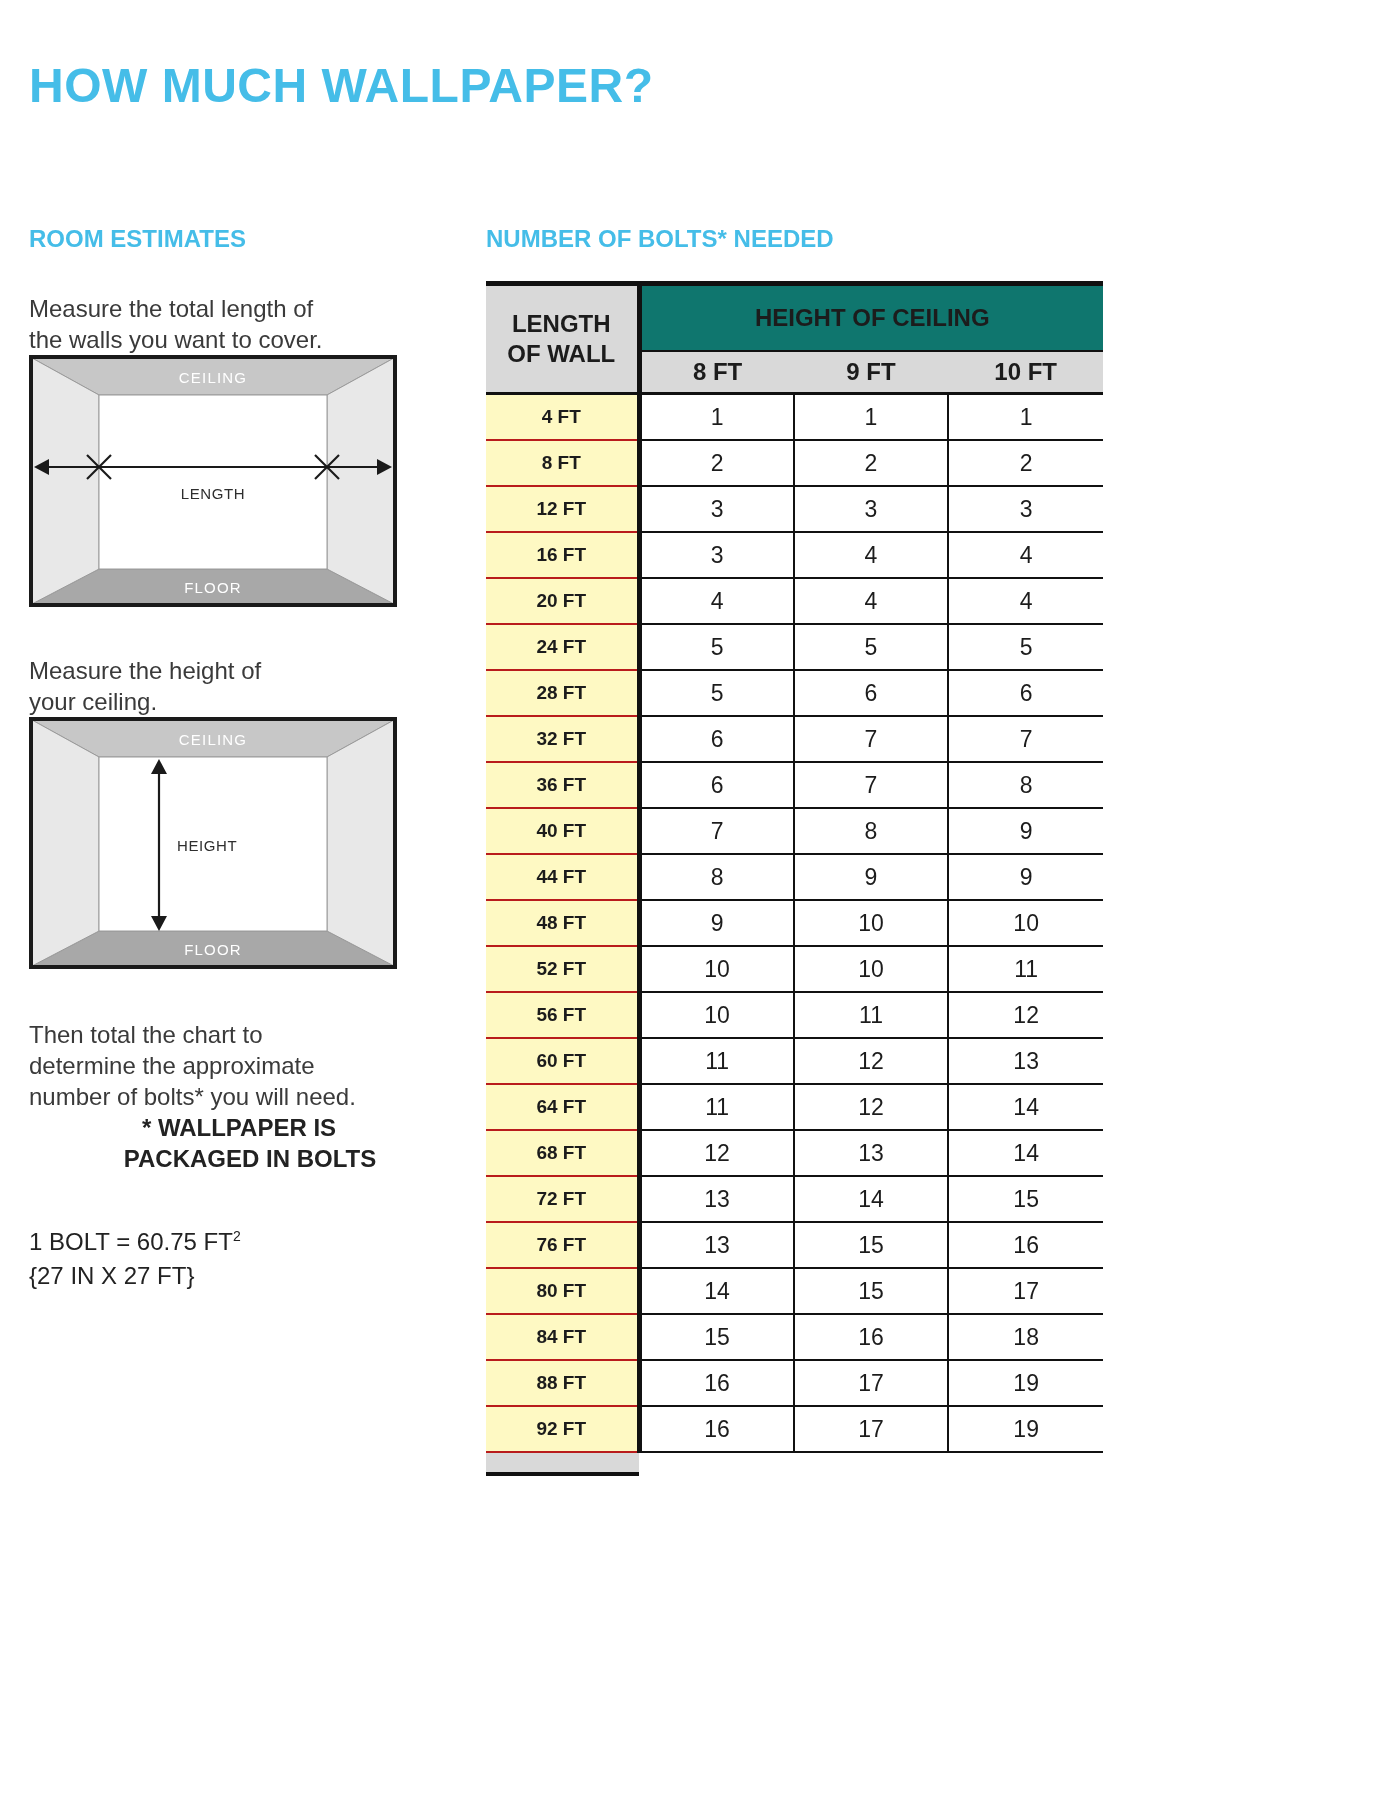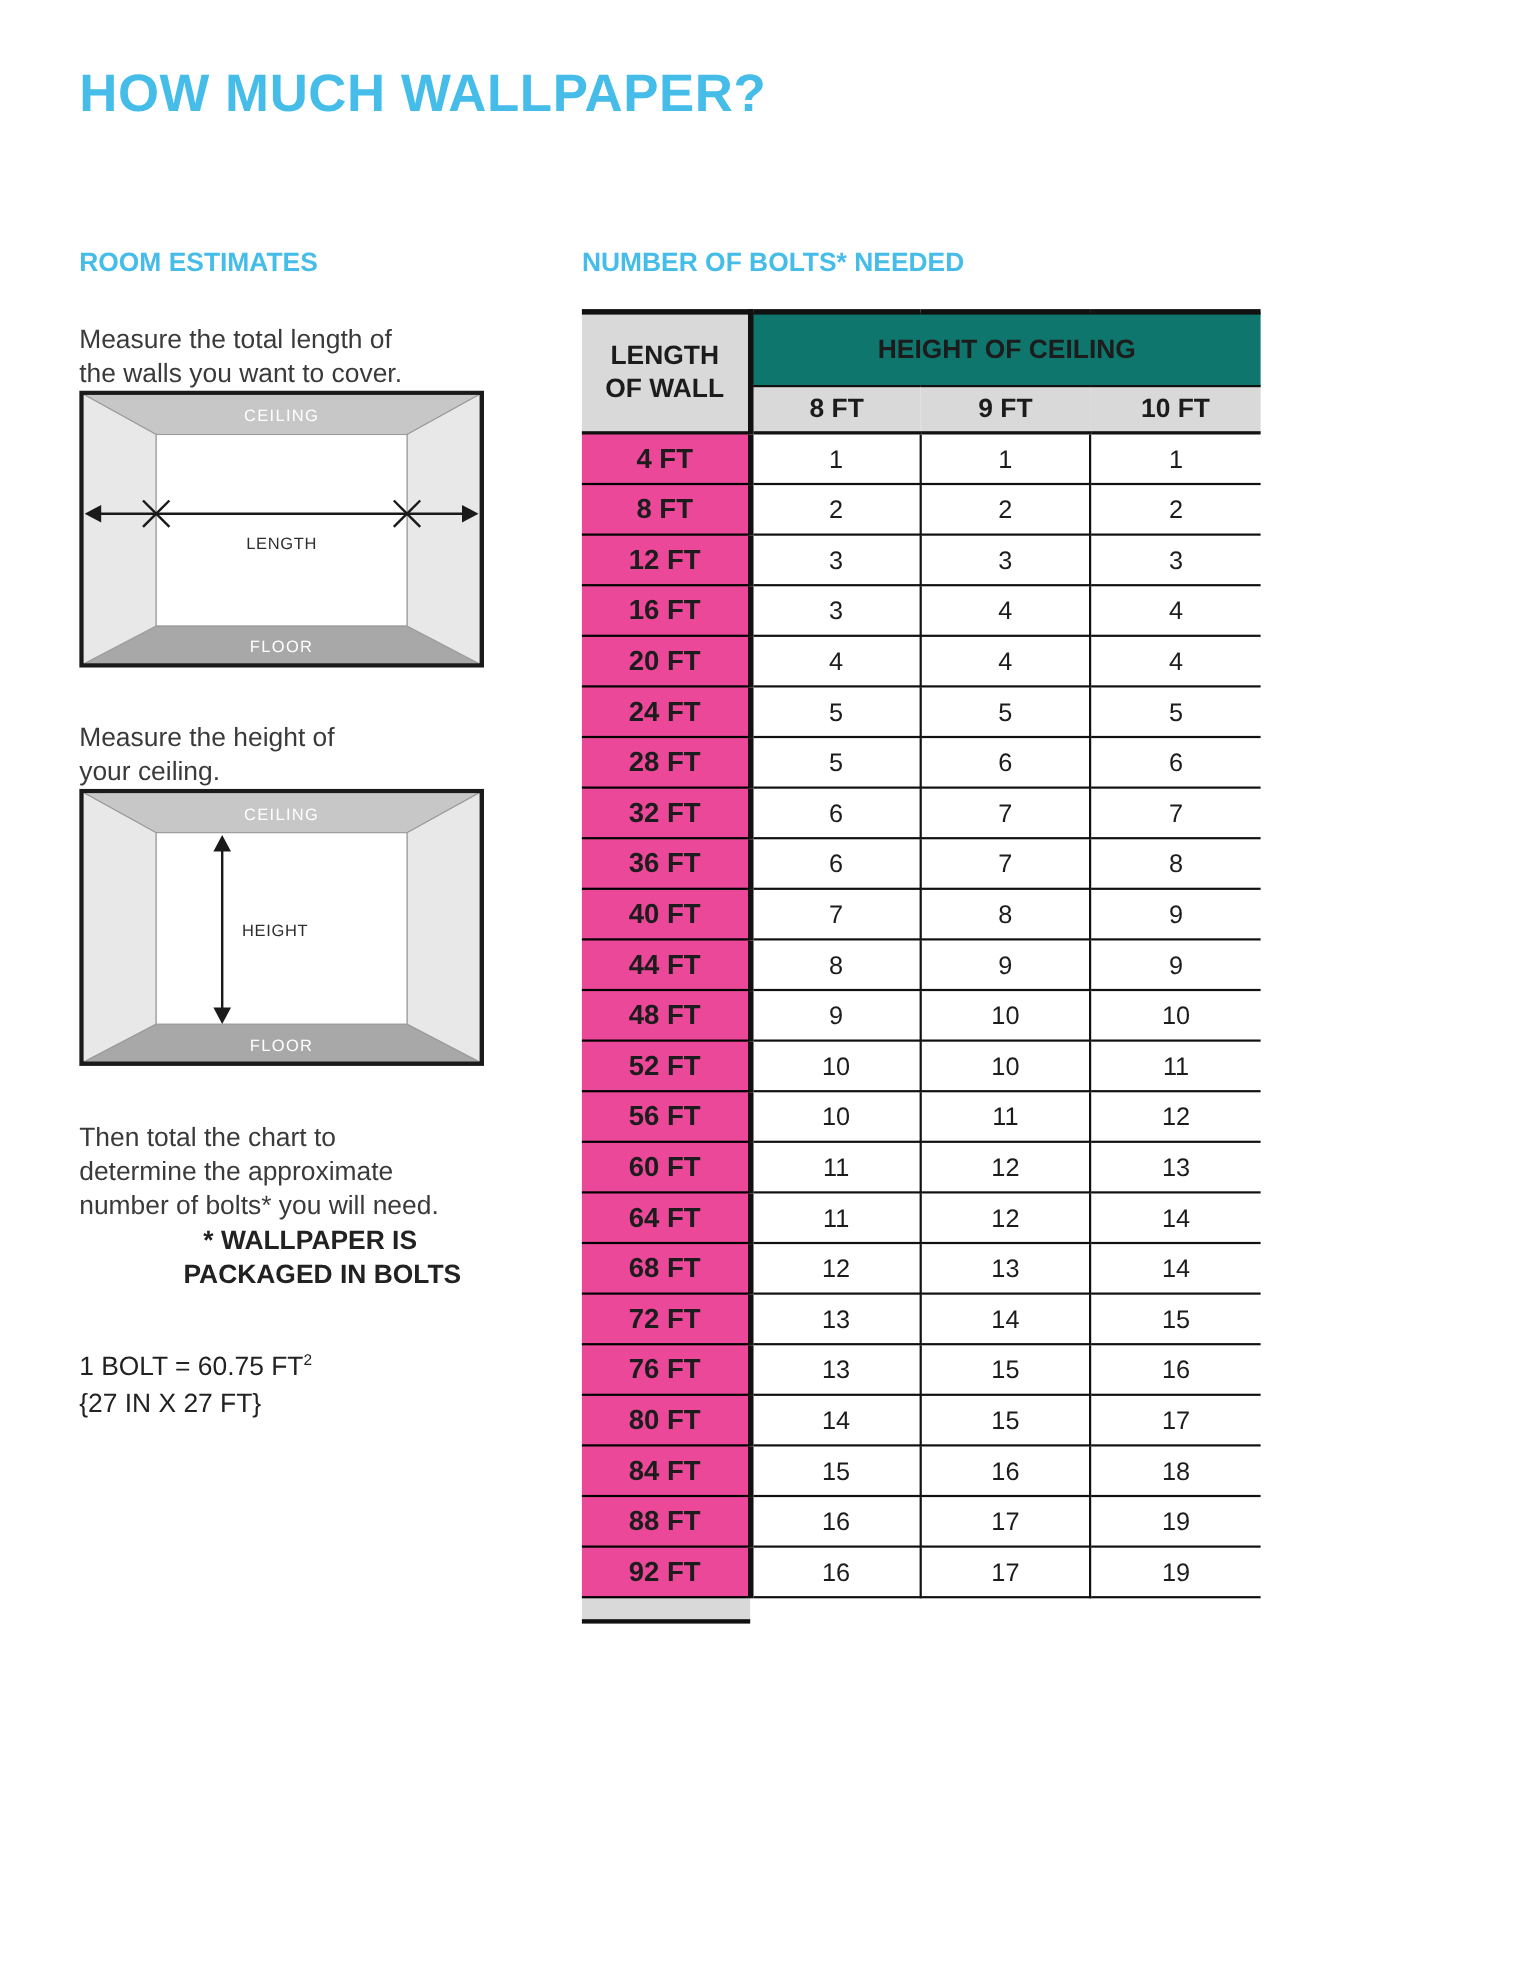--- a/index.html
+++ b/index.html
@@ -7,21 +7,21 @@
     padding: 0;
     background: #ffffff;
     font-family: "Liberation Sans", sans-serif;
   }
   .page {
     position: relative;
     width: 1391px;
     height: 1800px;
     background: #ffffff;
     overflow: hidden;
-    padding: 58px 0 0 72px;
+    padding: 58px 0 0 29px;
     box-sizing: border-box;
   }
   h1.page-title {
     margin: 0;
     font-size: 48px;
     font-weight: bold;
     color: #45bde8;
     letter-spacing: 0.5px;
   }
   .columns {
@@ -125,26 +125,26 @@
     font-weight: bold;
   }
   th.sub {
     background: #d9d9d9;
     border-bottom: 3px solid #111111;
     height: 40px;
     font-size: 24px;
     font-weight: bold;
   }
   td.row-label {
-    background: #ec4899;
+    background: #fef9c3;
     border-top: 2px solid #111111;
-    border-bottom: 2px solid #000000;
+    border-bottom: 2px solid #b91c1c;
     border-right: 5px solid #111111;
     height: 44px;
-    font-size: 25px;
+    font-size: 19px;
     font-weight: bold;
   }
   td.num-cell {
     border: 2px solid #111111;
     height: 44px;
     font-size: 23px;
     font-weight: normal;
   }
   td.num-cell:last-child { border-right: none; }
   tr.stub-row td.stub-cell {

